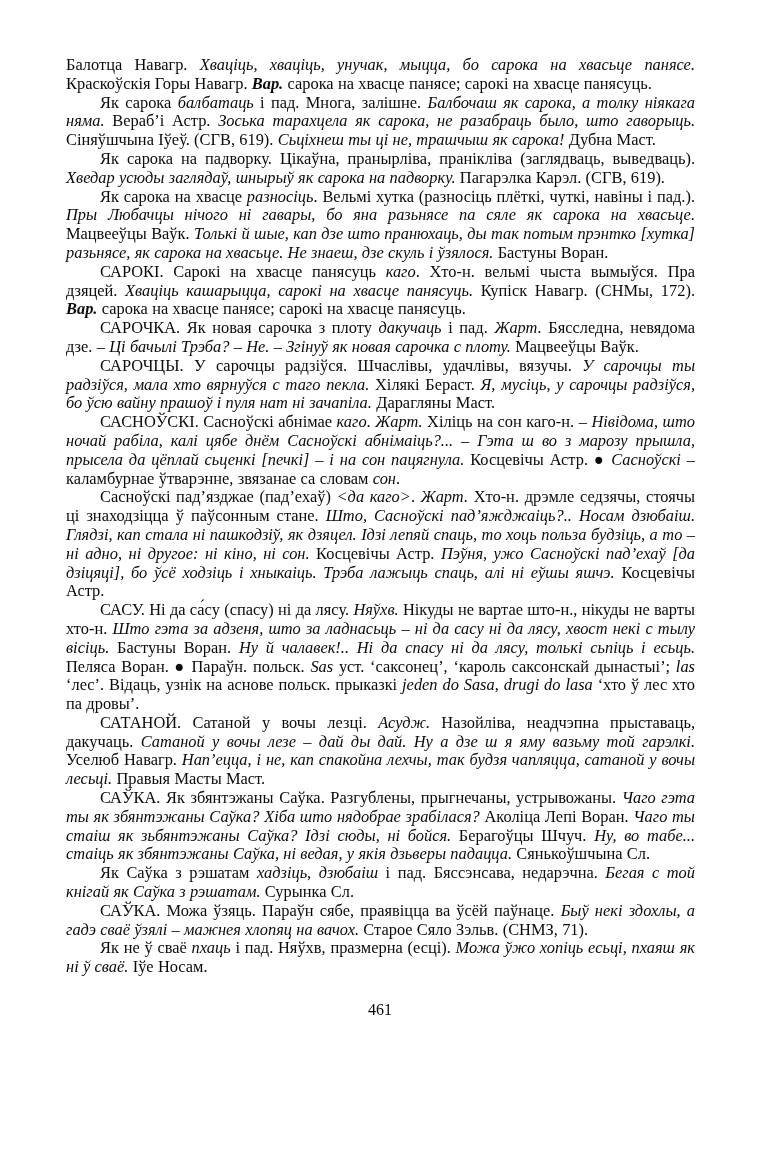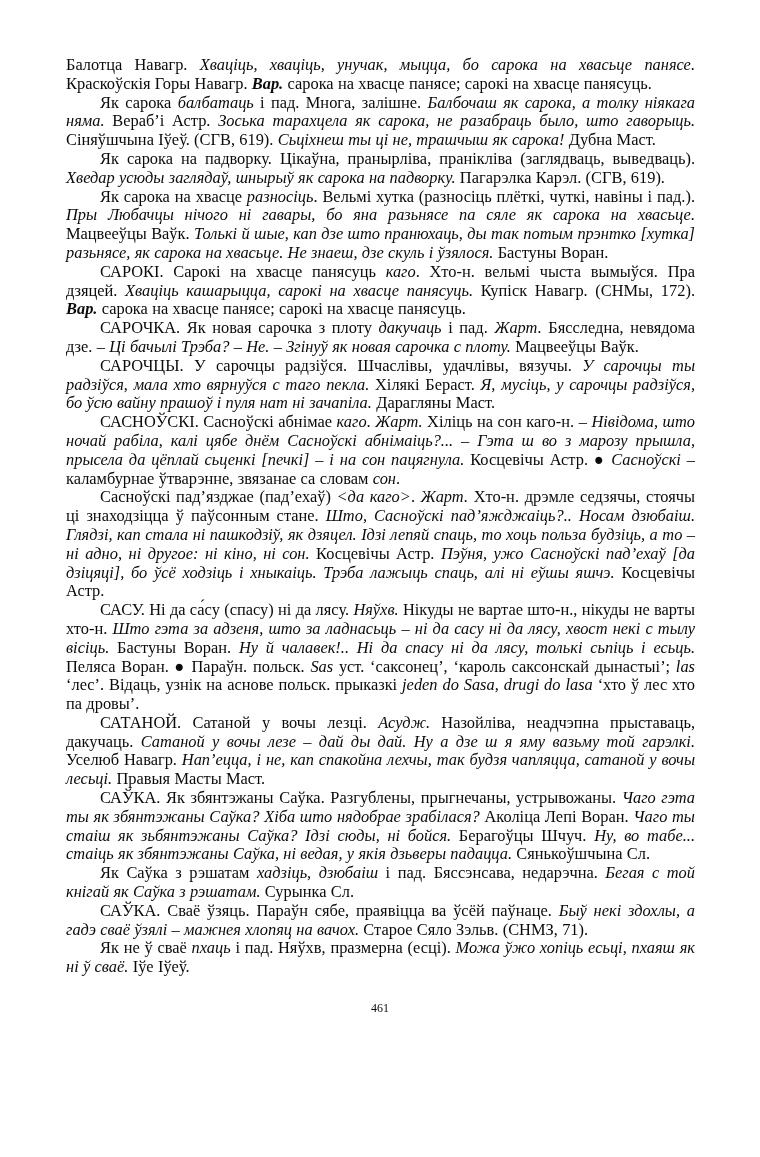--- a/index.html
+++ b/index.html
@@ -31,21 +31,21 @@
   .r  { font-weight: normal; font-style: normal; }
   .b  { font-weight: normal;   font-style: normal; }
   .i  { font-weight: normal; font-style: italic; }
   .bi { font-weight: bold;   font-style: italic; }
   .page-number {
     position: absolute;
     top: 1001px;
     left: 0;
     width: 760px;
     text-align: center;
-    font-size: 12px;
+    font-size: 16px;
     font-weight: normal;
   }
 </style>
 </head>
 <body>
 
 <div class="page">
   <div class="text-block" id="text-block">
       <p class="entry no-indent"><span class="r">Балотца Навагр. </span><span class="i">Хваціць, хваціць, унучак, мыцца, бо сарока на хвасьце панясе.</span><span class="r"> Краскоўскія Горы Навагр. </span><span class="bi">Вар.</span><span class="r"> сарока на хвасце панясе; сарокі на хвасце панясуць.</span></p>
       <p class="entry"><span class="b">Як сарока </span><span class="i">балбатаць </span><span class="r">і пад. Многа, залішне. </span><span class="i">Балбочаш як сарока, а толку ніякага няма. </span><span class="r">Вераб’і Астр. </span><span class="i">Зоська тарахцела як сарока, не разабраць было, што гаворыць. </span><span class="r">Сіняўшчына Іўеў. (СГВ, 619). </span><span class="i">Сьціхнеш ты ці не, трашчыш як сарока! </span><span class="r">Дубна Маст.</span></p>
@@ -53,17 +53,17 @@
       <p class="entry"><span class="b">Як сарока на хвасце </span><span class="i">разносіць</span><span class="r">. Вельмі хутка (разносіць плёткі, чуткі, навіны і пад.). </span><span class="i">Пры Любачцы нічого ні гавары, бо яна разьнясе па сяле як сарока на хвасьце. </span><span class="r">Мацвееўцы Ваўк. </span><span class="i">Толькі й шые, кап дзе што пранюхаць, ды так потым прэнтко [хутка] разьнясе, як сарока на хвасьце. Не знаеш, дзе скуль і ўзялося. </span><span class="r">Бастуны Воран.</span></p>
       <p class="entry"><span class="r">САРОКІ. </span><span class="b">Сарокі на хвасце панясуць </span><span class="i">каго</span><span class="r">. Хто-н. вельмі чыста вымыўся. Пра дзяцей. </span><span class="i">Хваціць кашарыцца, сарокі на хвасце панясуць. </span><span class="r">Купіск Навагр. (СНМы, 172). </span><span class="bi">Вар.</span><span class="r"> сарока на хвасце панясе; сарокі на хвасце панясуць.</span></p>
       <p class="entry"><span class="r">САРОЧКА. </span><span class="b">Як новая сарочка з плоту </span><span class="i">дакучаць </span><span class="r">і пад. </span><span class="i">Жарт. </span><span class="r">Бясследна, невядома дзе. – </span><span class="i">Ці бачылі Трэба? – Не. – Згінуў як новая сарочка с плоту. </span><span class="r">Мацвееўцы Ваўк.</span></p>
       <p class="entry"><span class="r">САРОЧЦЫ. </span><span class="b">У сарочцы радзіўся. </span><span class="r">Шчаслівы, удачлівы, вязучы. </span><span class="i">У сарочцы ты радзіўся, мала хто вярнуўся с таго пекла. </span><span class="r">Хілякі Бераст. </span><span class="i">Я, мусіць, у сарочцы радзіўся, бо ўсю вайну прашоў і пуля нат ні зачапіла. </span><span class="r">Дарагляны Маст.</span></p>
       <p class="entry"><span class="r">САСНОЎСКІ. </span><span class="b">Сасноўскі абнімае </span><span class="i">каго</span><span class="r">. </span><span class="i">Жарт. </span><span class="r">Хіліць на сон каго-н. – </span><span class="i">Нівідома, што ночай рабіла, калі цябе днём Сасноўскі абнімаіць?... – Гэта ш во з марозу прышла, прысела да цёплай сьценкі [печкі] – і на сон пацягнула. </span><span class="r">Косцевічы Астр. ● </span><span class="i">Сасноўскі </span><span class="r">– каламбурнае ўтварэнне, звязанае са словам </span><span class="i">сон</span><span class="r">.</span></p>
       <p class="entry"><span class="b">Сасноўскі пад’язджае (пад’ехаў) </span><span class="i">&lt;да каго&gt;</span><span class="r">. </span><span class="i">Жарт. </span><span class="r">Хто-н. дрэмле седзячы, стоячы ці знаходзіцца ў паўсонным стане. </span><span class="i">Што, Сасноўскі пад’яжджаіць?.. Носам дзюбаіш. Глядзі, кап стала ні пашкодзіў, як дзяцел. Ідзі лепяй спаць, то хоць польза будзіць, а то – ні адно, ні другое: ні кіно, ні сон. </span><span class="r">Косцевічы Астр. </span><span class="i">Пэўня, ужо Сасноўскі пад’ехаў [да дзіцяці], бо ўсё ходзіць і хныкаіць. Трэба лажыць спаць, алі ні еўшы яшчэ. </span><span class="r">Косцевічы Астр.</span></p>
       <p class="entry"><span class="r">САСУ. </span><span class="b">Ні да са́су (спасу) ні да лясу. </span><span class="i">Няўхв. </span><span class="r">Нікуды не вартае што-н., нікуды не варты хто-н. </span><span class="i">Што гэта за адзеня, што за ладнасьць – ні да сасу ні да лясу, хвост некі с тылу вісіць. </span><span class="r">Бастуны Воран. </span><span class="i">Ну й чалавек!.. Ні да спасу ні да лясу, толькі сьпіць і есьць. </span><span class="r">Пеляса Воран. ● Параўн. польск. </span><span class="i">Sas </span><span class="r">уст. ‘саксонец’, ‘кароль саксонскай дынастыі’; </span><span class="i">las </span><span class="r">‘лес’. Відаць, узнік на аснове польск. прыказкі </span><span class="i">jeden do Sasa, drugi do lasa </span><span class="r">‘хто ў лес хто па дровы’.</span></p>
       <p class="entry"><span class="r">САТАНОЙ. </span><span class="b">Сатаной у вочы лезці. </span><span class="i">Асудж. </span><span class="r">Назойліва, неадчэпна прыставаць, дакучаць. </span><span class="i">Сатаной у вочы лезе – дай ды дай. Ну а дзе ш я яму вазьму той гарэлкі. </span><span class="r">Уселюб Навагр. </span><span class="i">Нап’ецца, і не, кап спакойна лехчы, так будзя чапляцца, сатаной у вочы лесьці. </span><span class="r">Правыя Масты Маст.</span></p>
       <p class="entry"><span class="r">САЎКА. </span><span class="b">Як збянтэжаны Саўка. </span><span class="r">Разгублены, прыгнечаны, устрывожаны. </span><span class="i">Чаго гэта ты як збянтэжаны Саўка? Хіба што нядобрае зрабілася? </span><span class="r">Аколіца Лепі Воран. </span><span class="i">Чаго ты стаіш як зьбянтэжаны Саўка? Ідзі сюды, ні бойся. </span><span class="r">Берагоўцы Шчуч. </span><span class="i">Ну, во табе... стаіць як збянтэжаны Саўка, ні ведая, у якія дзьверы падацца. </span><span class="r">Сянькоўшчына Сл.</span></p>
       <p class="entry"><span class="b">Як Саўка з рэшатам </span><span class="i">хадзіць, дзюбаіш </span><span class="r">і пад. Бяссэнсава, недарэчна. </span><span class="i">Бегая с той кнігай як Саўка з рэшатам. </span><span class="r">Сурынка Сл.</span></p>
-      <p class="entry"><span class="r">САЎКА. </span><span class="b">Сваё ўзяць. </span><span class="r">Параўн сябе, праявіцца ва ўсёй паўнаце. </span><span class="i">Быў некі здохлы, а гадэ сваё ўзялі – мажнея хлопяц на вачох. </span><span class="r">Старое Сяло Зэльв. (СНМЗ, 71).</span></p>
-      <p class="entry"><span class="b">Як не ў сваё </span><span class="i">пхаць </span><span class="r">і пад. Няўхв, празмерна (есці). </span><span class="i">Можа ўжо хопіць есьці, пхаяш як ні ў сваё. </span><span class="r">Іўе Іўеў.</span></p>
+      <p class="entry"><span class="r">САЎКА. </span><span class="b">Можа ўзяць. </span><span class="r">Параўн сябе, праявіцца ва ўсёй паўнаце. </span><span class="i">Быў некі здохлы, а гадэ сваё ўзялі – мажнея хлопяц на вачох. </span><span class="r">Старое Сяло Зэльв. (СНМЗ, 71).</span></p>
+      <p class="entry"><span class="b">Як не ў сваё </span><span class="i">пхаць </span><span class="r">і пад. Няўхв, празмерна (есці). </span><span class="i">Можа ўжо хопіць есьці, пхаяш як ні ў сваё. </span><span class="r">Іўе Носам.</span></p>
     </div>
   <div class="page-number">461</div>
 </div>
 
 </body></html>

